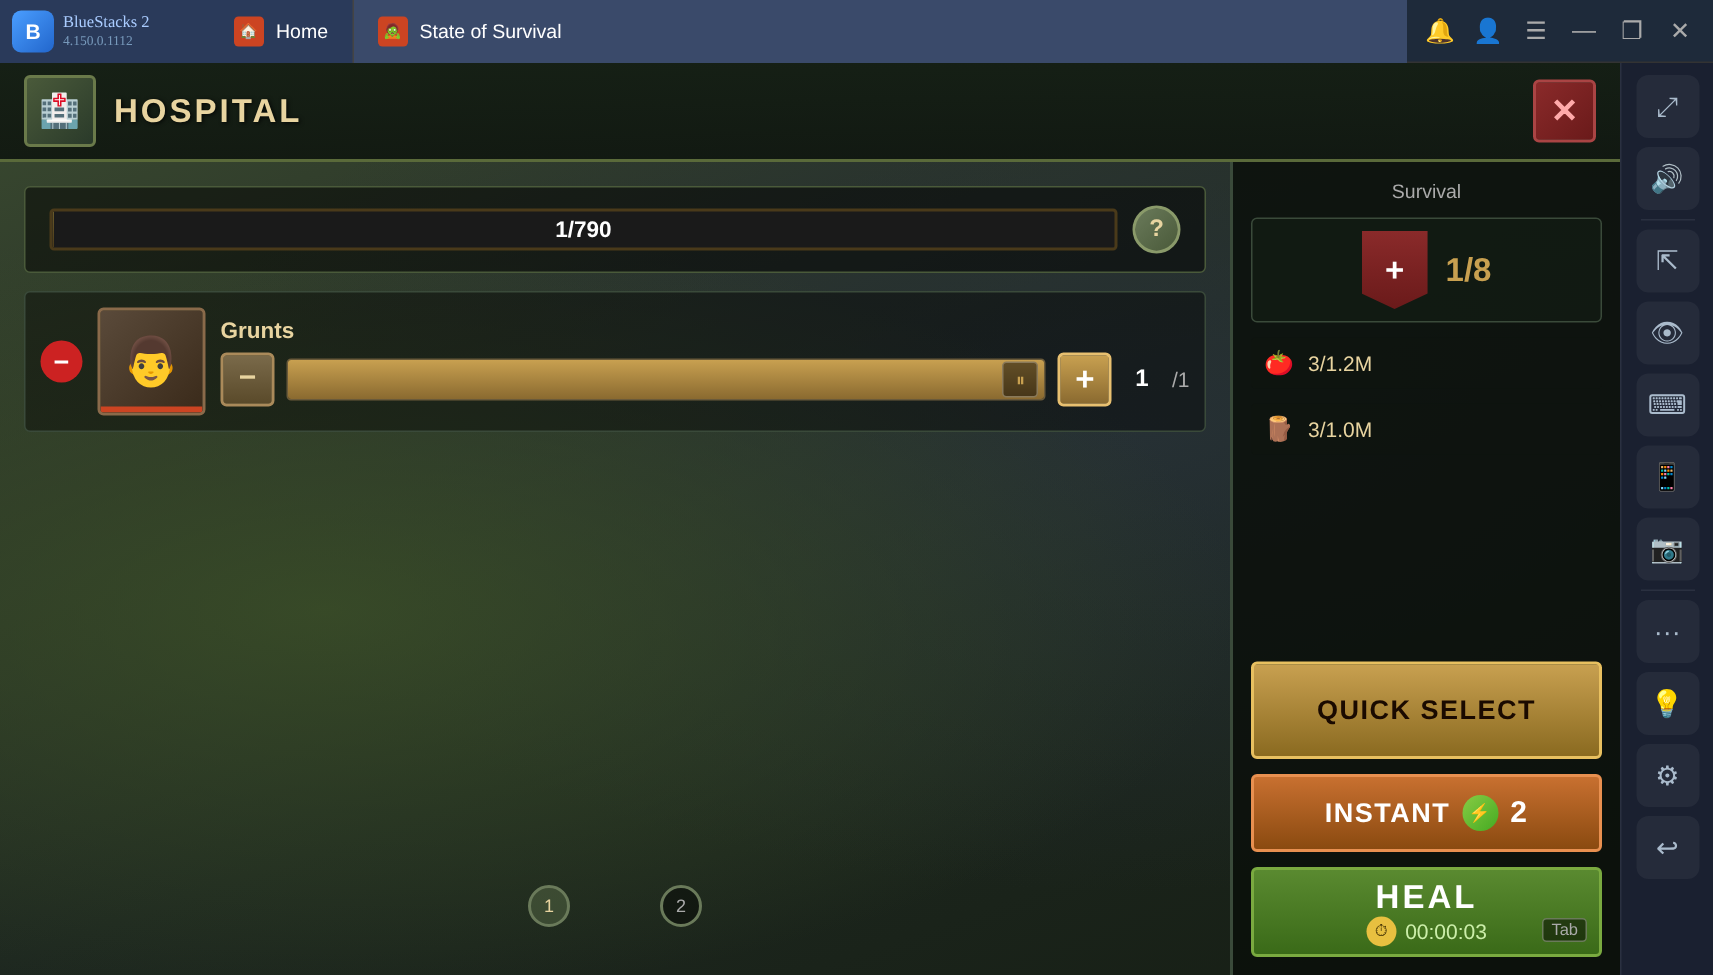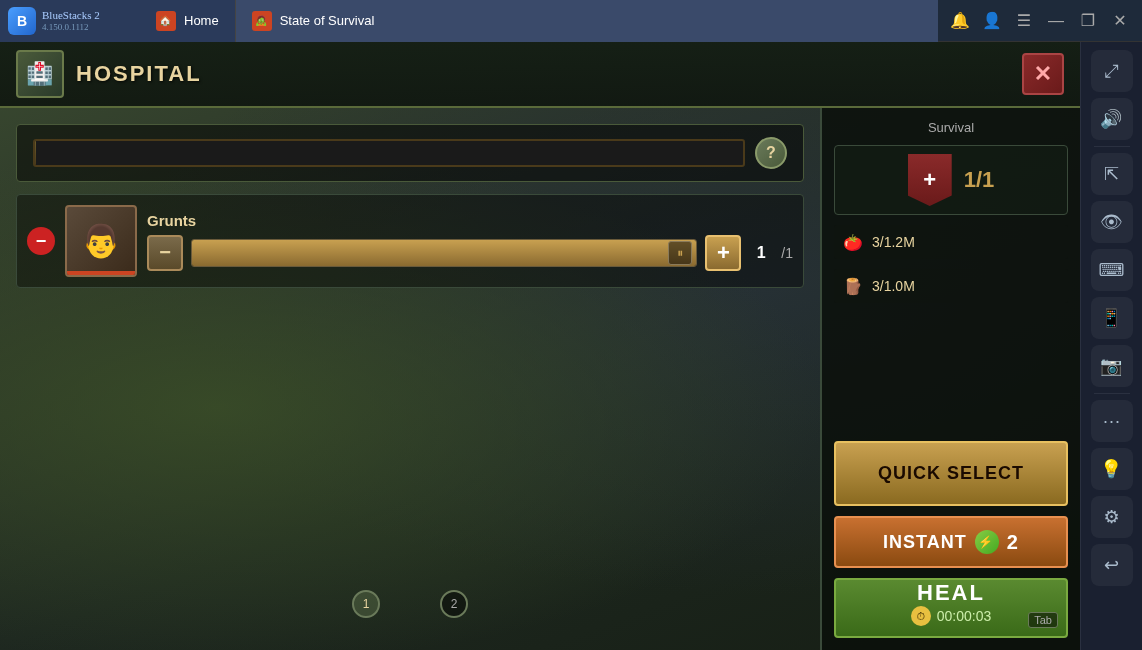--- a/index.html
+++ b/index.html
@@ -522,21 +522,21 @@
     }
     .heal-btn {
       height: 60px;
       background: linear-gradient(180deg, #5a8a30, #3a6a18);
       border: 2px solid #7aaa40;
       border-radius: 4px;
       cursor: pointer;
       display: flex;
       flex-direction: column;
       align-items: center;
-      justify-content: flex-start;
+      justify-content: center;
       color: #ffffff;
       position: relative;
     }
     .heal-btn-text {
       font-size: 22px;
       font-weight: bold;
       letter-spacing: 2px;
     }
     .heal-btn-time {
       display: flex;
@@ -642,20 +642,21 @@
       <div class="hospital-content">
 
         <div class="left-section">
 
           <div class="heal-info-box">
             <div class="heal-progress-row">
               <div class="heal-bar-wrapper">
                 <div class="heal-bar-bg">
                   <div class="heal-bar-fill"></div>
                 </div>
+                <div class="heal-bar-text">1/790</div>
               </div>
               <div class="help-btn">?</div>
             </div>
           </div>
 
           <div class="troop-row">
             <button class="troop-remove-btn">−</button>
             <div class="troop-avatar">
               <div class="troop-avatar-inner">👨</div>
               <div class="troop-avatar-bar"></div>
@@ -679,21 +680,21 @@
             <div class="page-dot active">1</div>
             <div class="page-dot">2</div>
           </div>
 
         </div>
 
         <div class="right-section">
           <div class="selected-label">Survival</div>
           <div class="selected-box">
             <div class="medical-flag">+</div>
-            <span class="selected-count">1/1</span>
+            <span class="selected-count">1/8</span>
           </div>
 
           <div class="resource-row">
             <div class="resource-icon">🍅</div>
             <span class="resource-text">3/1.2M</span>
           </div>
           <div class="resource-row">
             <div class="resource-icon">🪵</div>
             <span class="resource-text">3/1.0M</span>
           </div>

